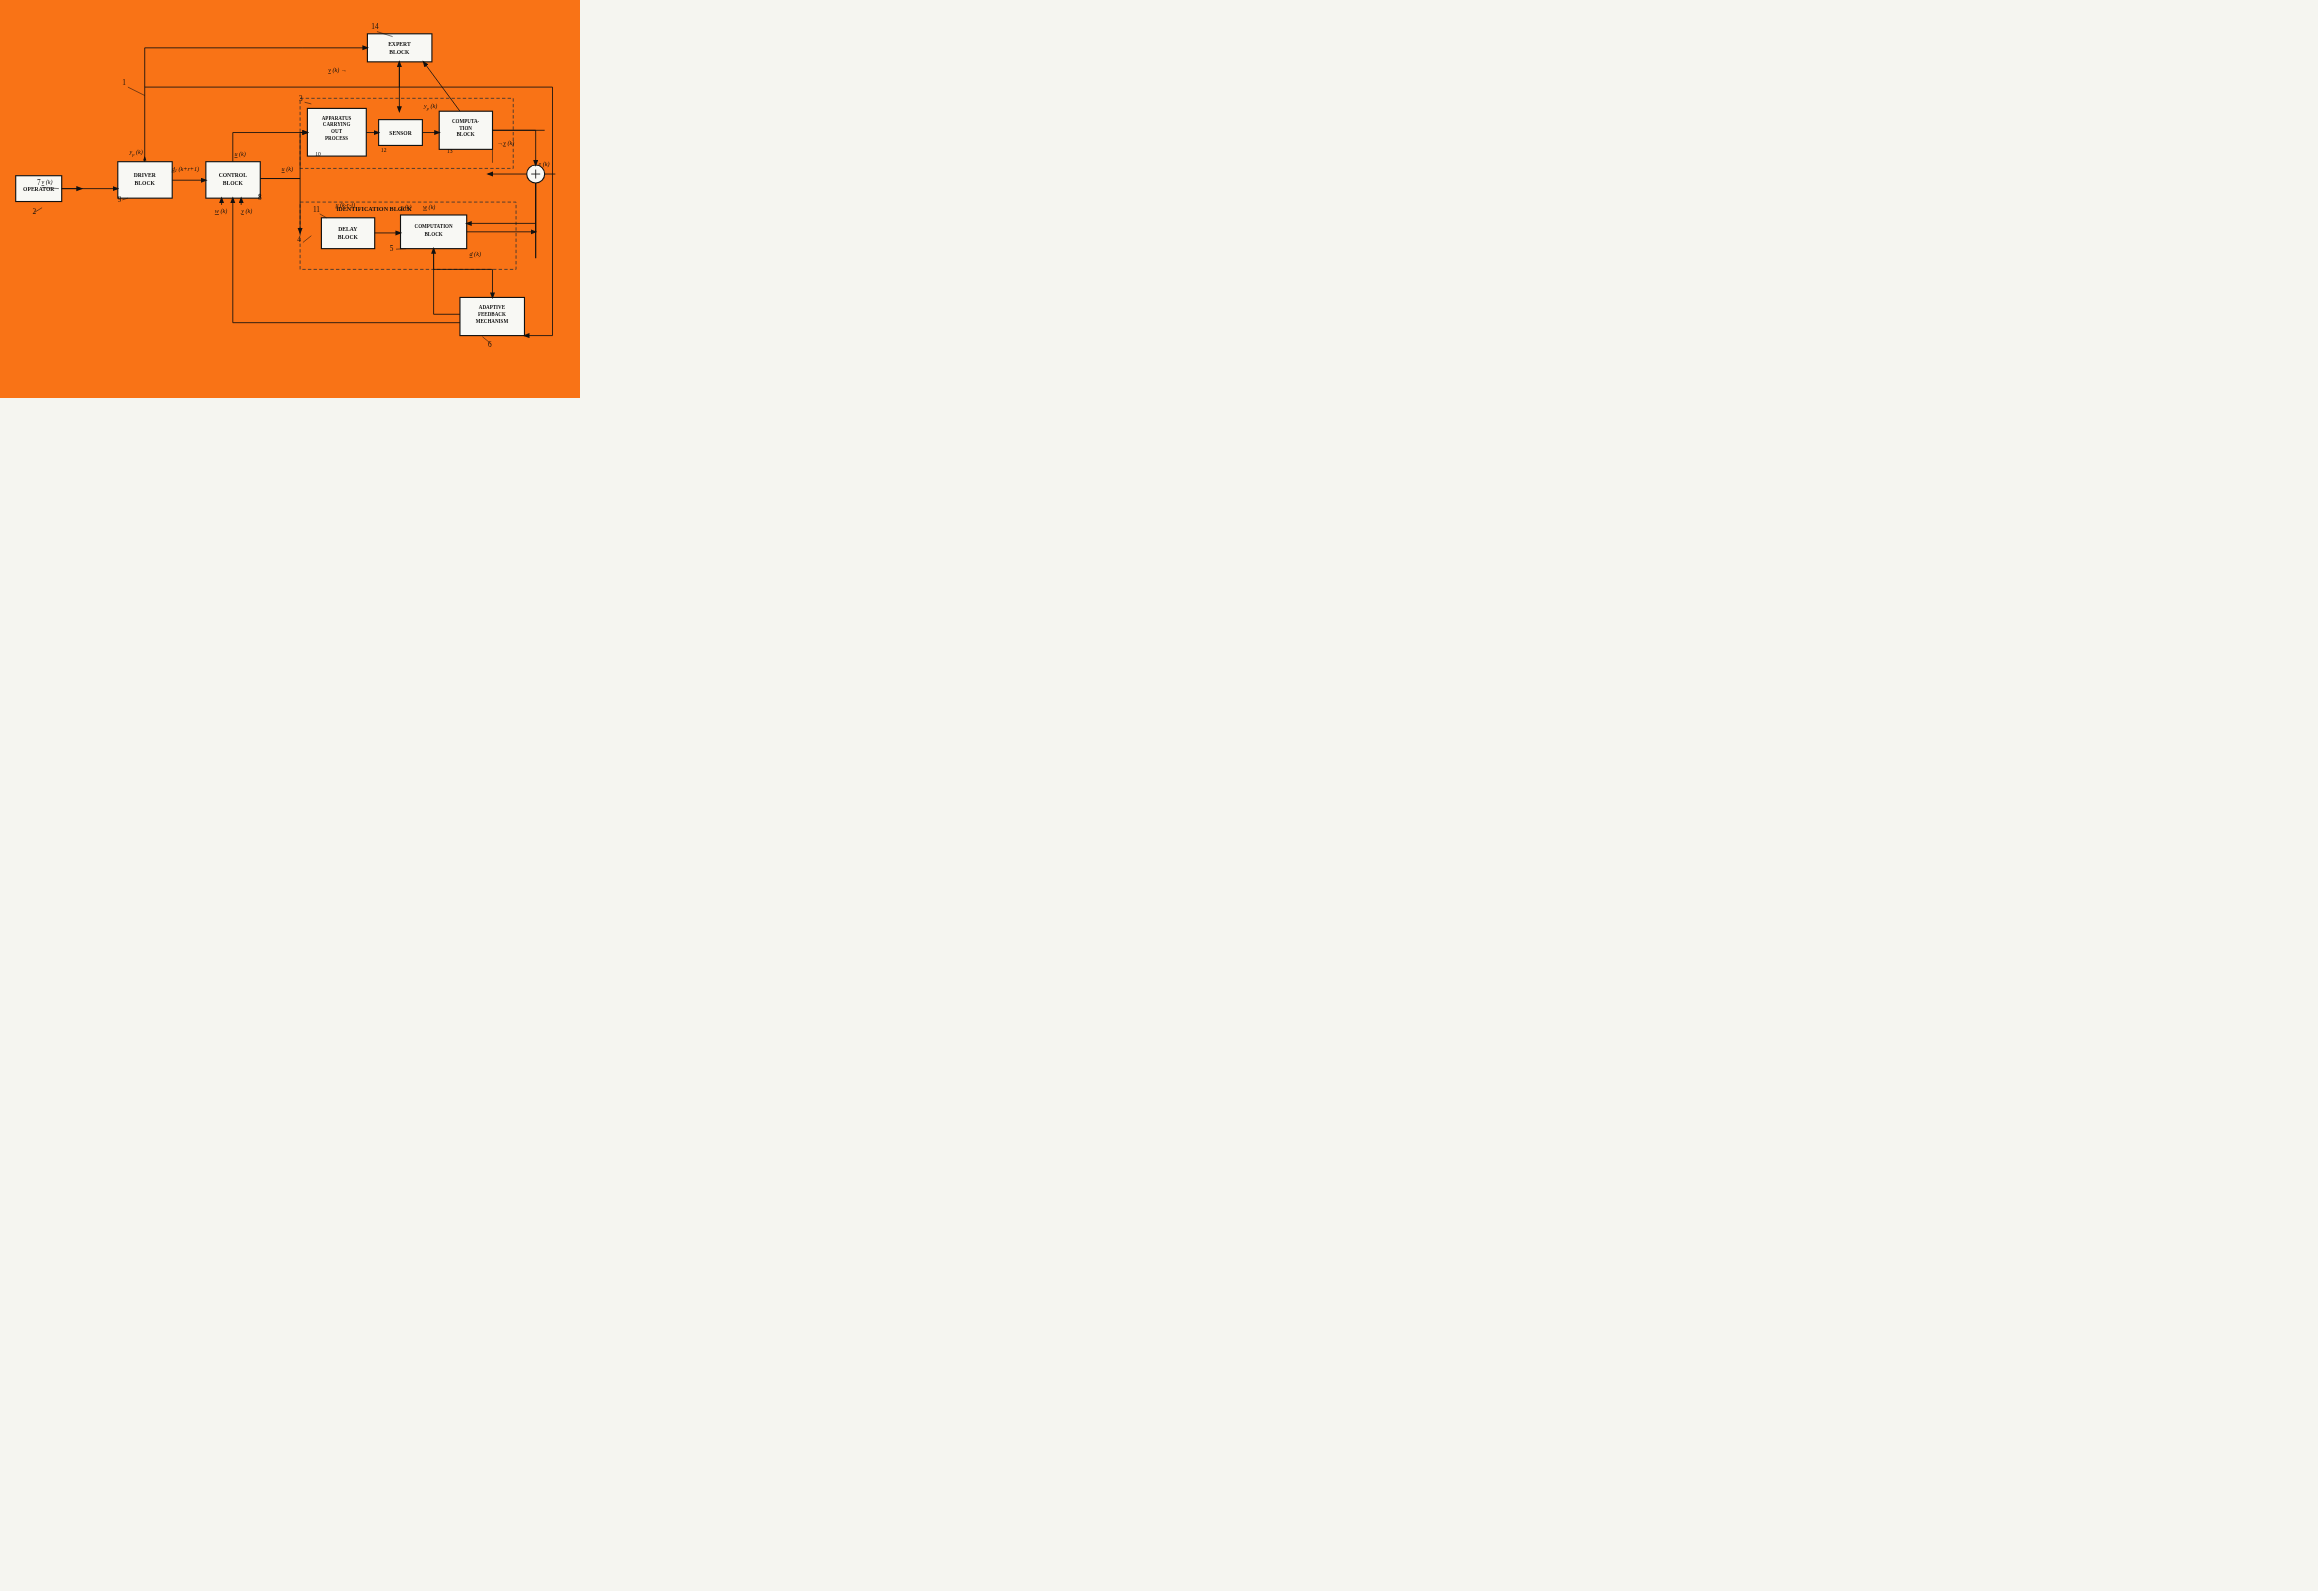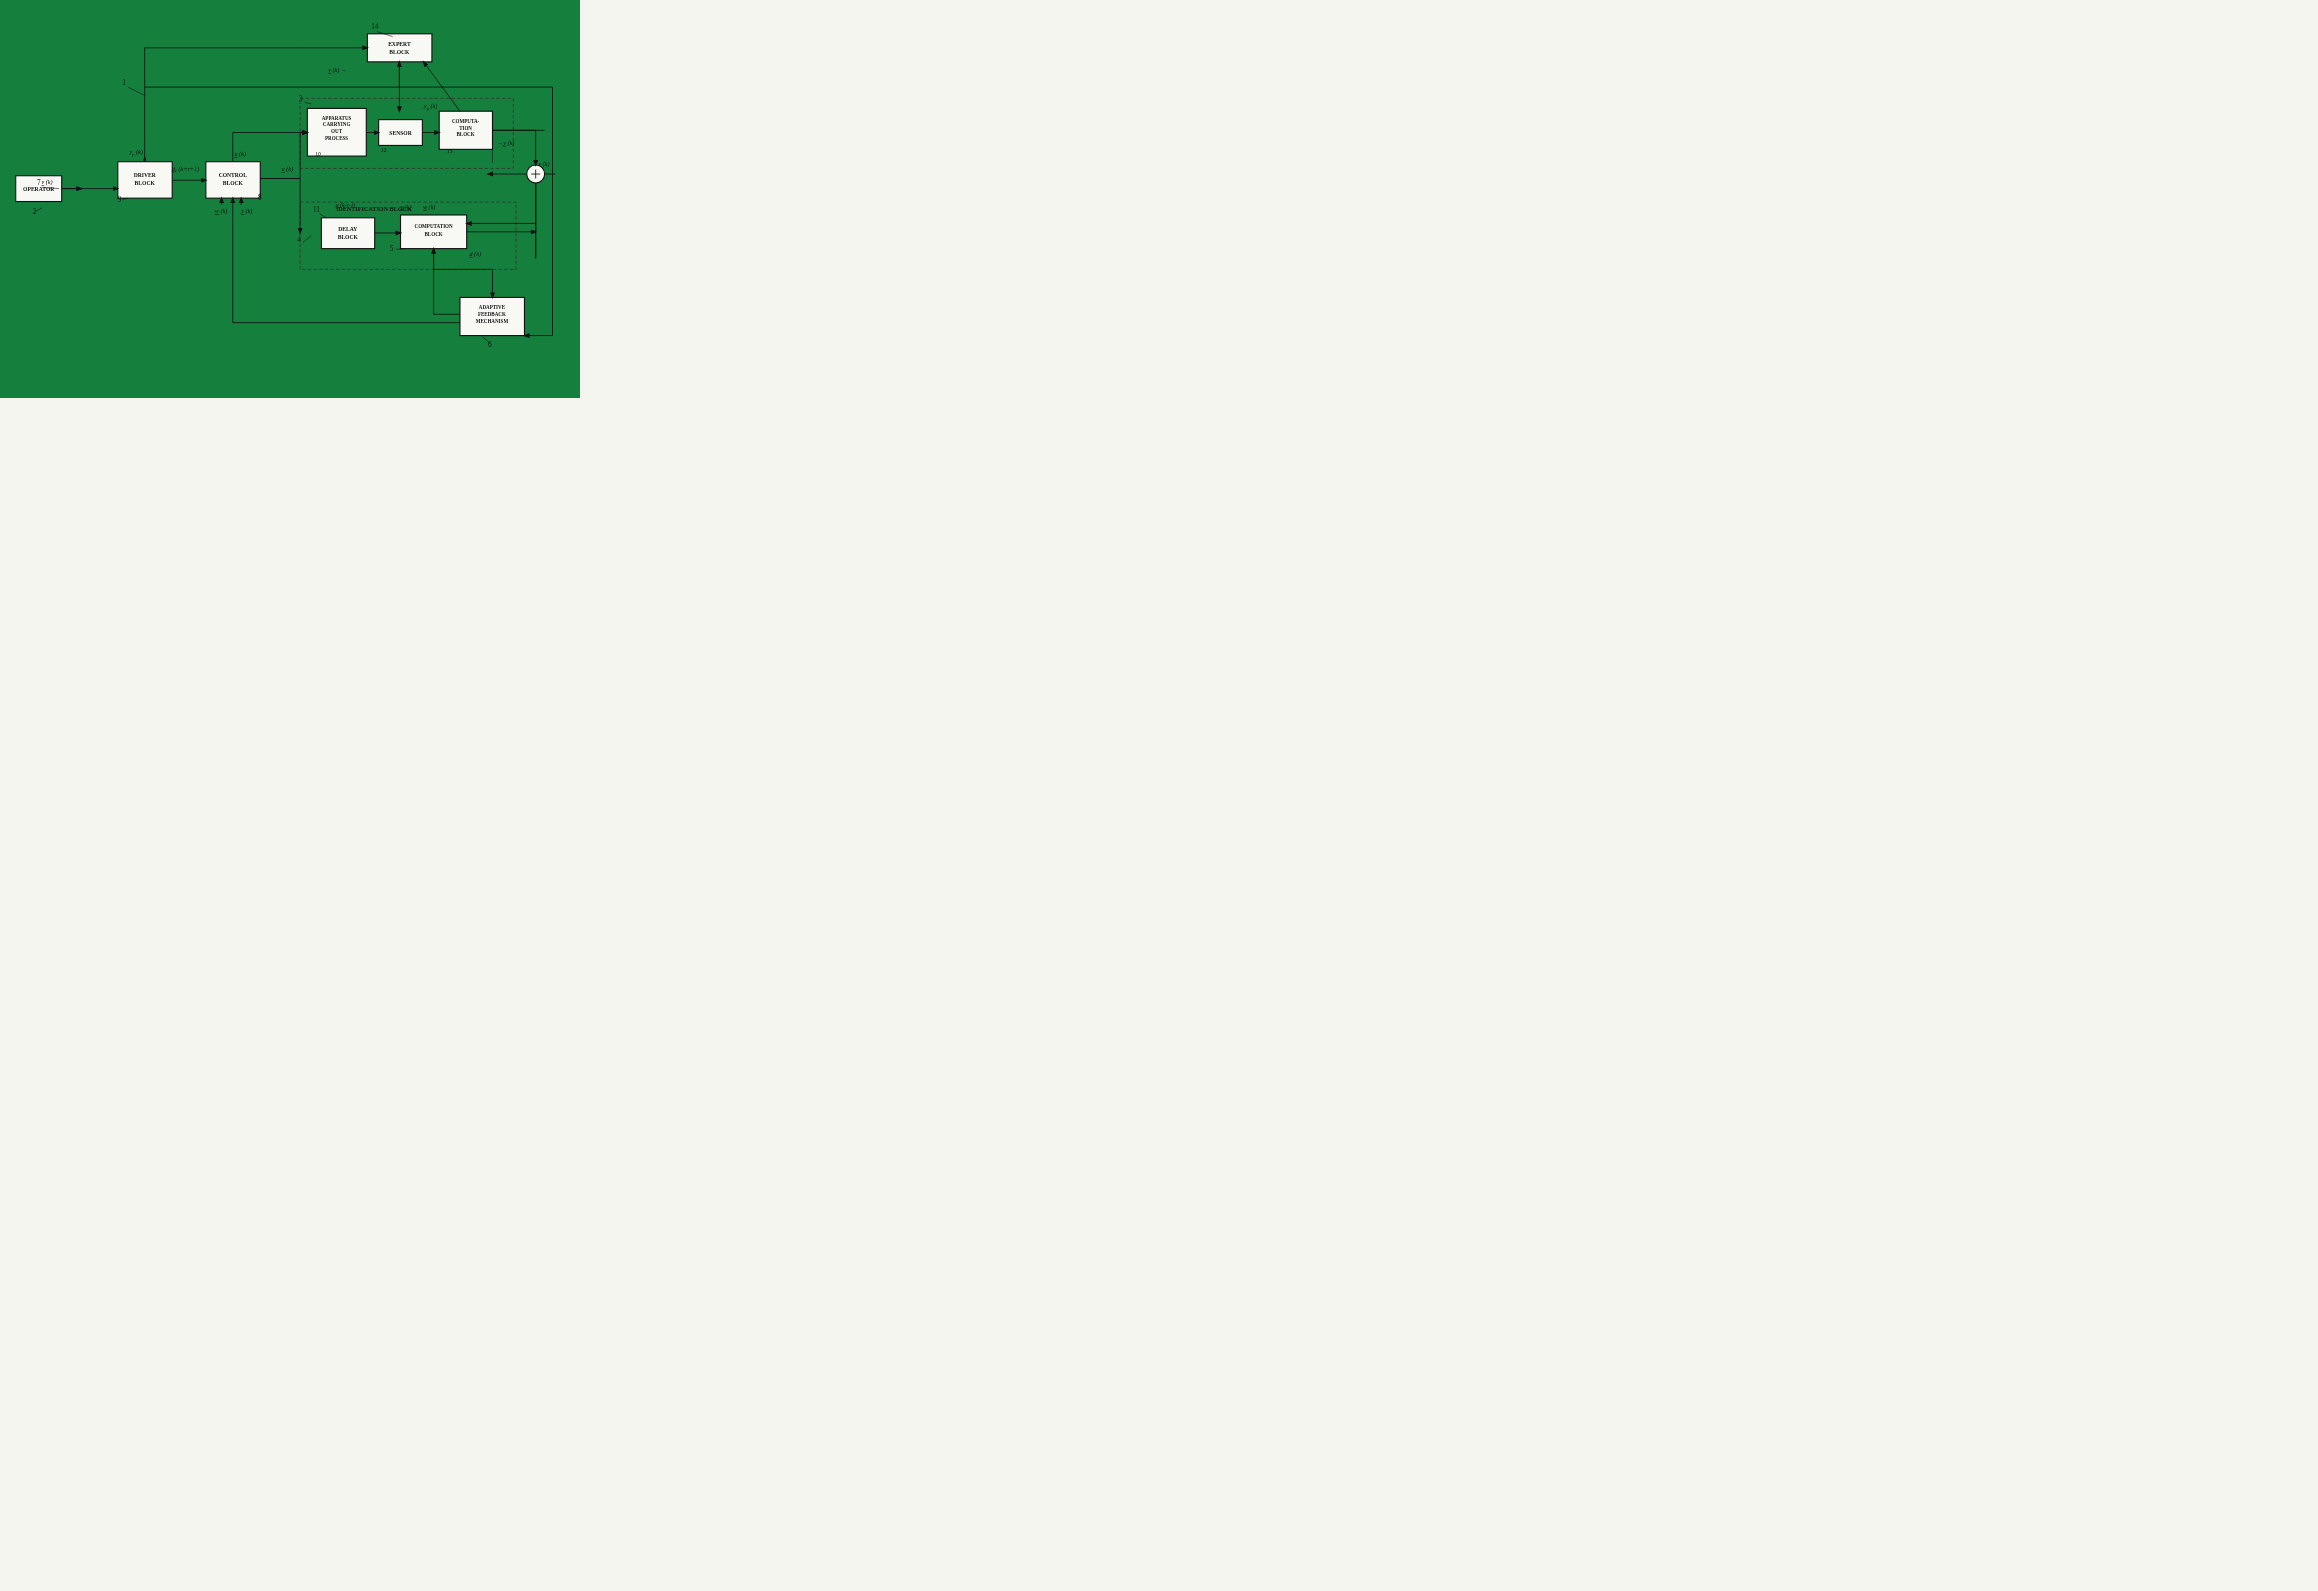--- a/index.html
+++ b/index.html
@@ -8,21 +8,21 @@
       font-family: 'Times New Roman', Times, serif;
       width: 580px;
       height: 398px;
       overflow: hidden;
       position: relative;
     }
     .diagram-container {
       position: relative;
       width: 580px;
       height: 398px;
-      background: #15803d;
+      background: #f97316;
     }
     svg {
       position: absolute;
       top: 0; left: 0;
       width: 580px;
       height: 398px;
     }
   </style>
 </head>
 <body>

